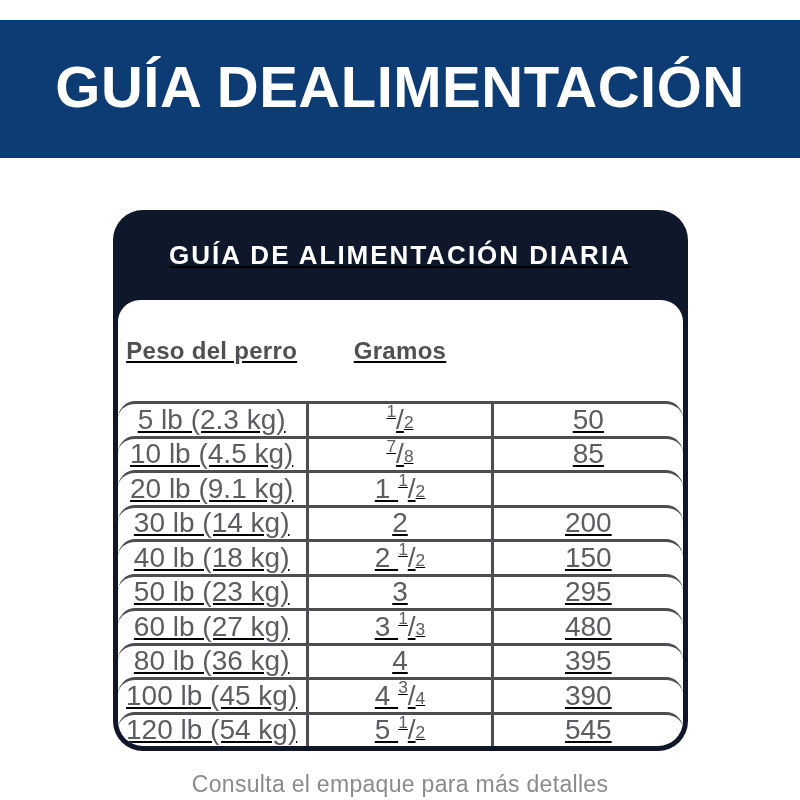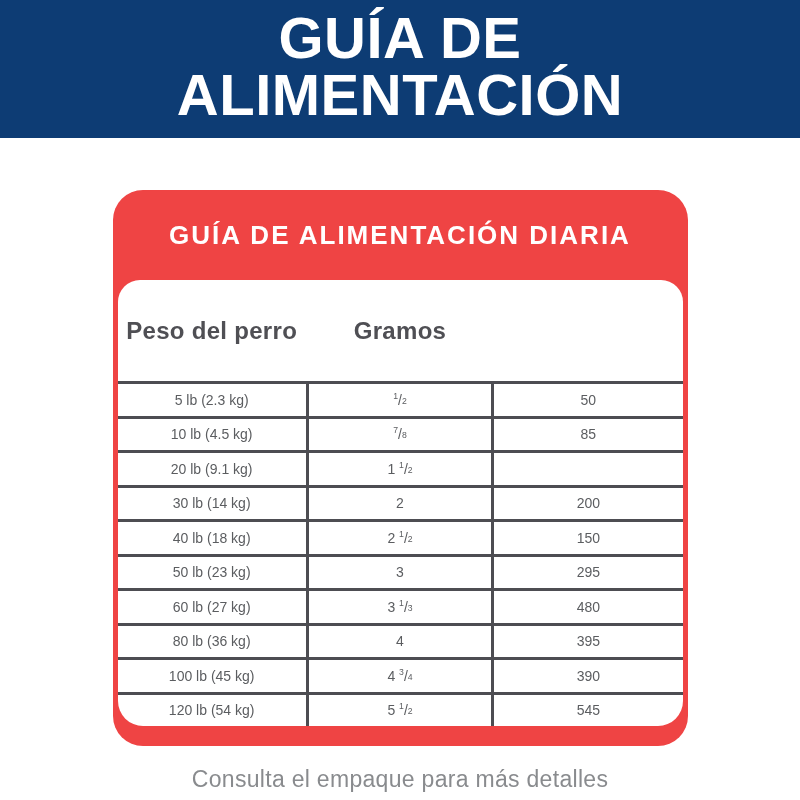--- a/index.html
+++ b/index.html
@@ -9,57 +9,59 @@
     background: #ffffff;
     font-family: "Liberation Sans", "DejaVu Sans", sans-serif;
     overflow: hidden;
   }
 
   
   .banner {
     width: 800px; height: 138px;
     background: #0d3c74;
     color: #ffffff;
-    display: flex; flex-direction: column;
+    display: flex; flex-direction: row;
     align-items: center; justify-content: center;
     text-align: center;
     font-weight: bold;
     font-size: 58px;
     line-height: 0.98;
     letter-spacing: 0.5px;
     padding-bottom: 4px;
+    margin-top: 20px;
   }
 
   
   .table-card {
     width: 575px;
     margin: 52px auto 0 auto;
-    background: #ef4444;
+    background: #0f172a;
     border-radius: 30px;
-    padding: 0 5px 20px 5px;
+    padding: 0 5px 5px 5px;
+    text-decoration: underline;
   }
   .table-title {
     height: 90px;
     display: flex; align-items: center; justify-content: center;
     color: #ffffff;
     font-weight: bold;
     font-size: 26px;
     letter-spacing: 2px;
     white-space: nowrap;
   }
   .table-body {
     background: #ffffff;
     border-radius: 22px 22px 25px 25px;
     overflow: hidden;
   }
-  .grid-row { display: grid; grid-template-columns: 1fr 1fr 1fr; }
+  .grid-row { display: grid; grid-template-columns: 1fr 1fr 1fr; border-radius: 27px; }
   .cell {
     display: flex; align-items: center; justify-content: center;
     color: #5b5d60;
-    font-size: 14px;
+    font-size: 28px;
     white-space: nowrap;
   }
   .cell.mid { border-left: 3px solid #4d4d52; border-right: 3px solid #4d4d52; }
   .header-row .cell {
     height: 101px;
     font-weight: bold;
     font-size: 24px;
     color: #4f4f54;
     letter-spacing: 0.3px;
   }

